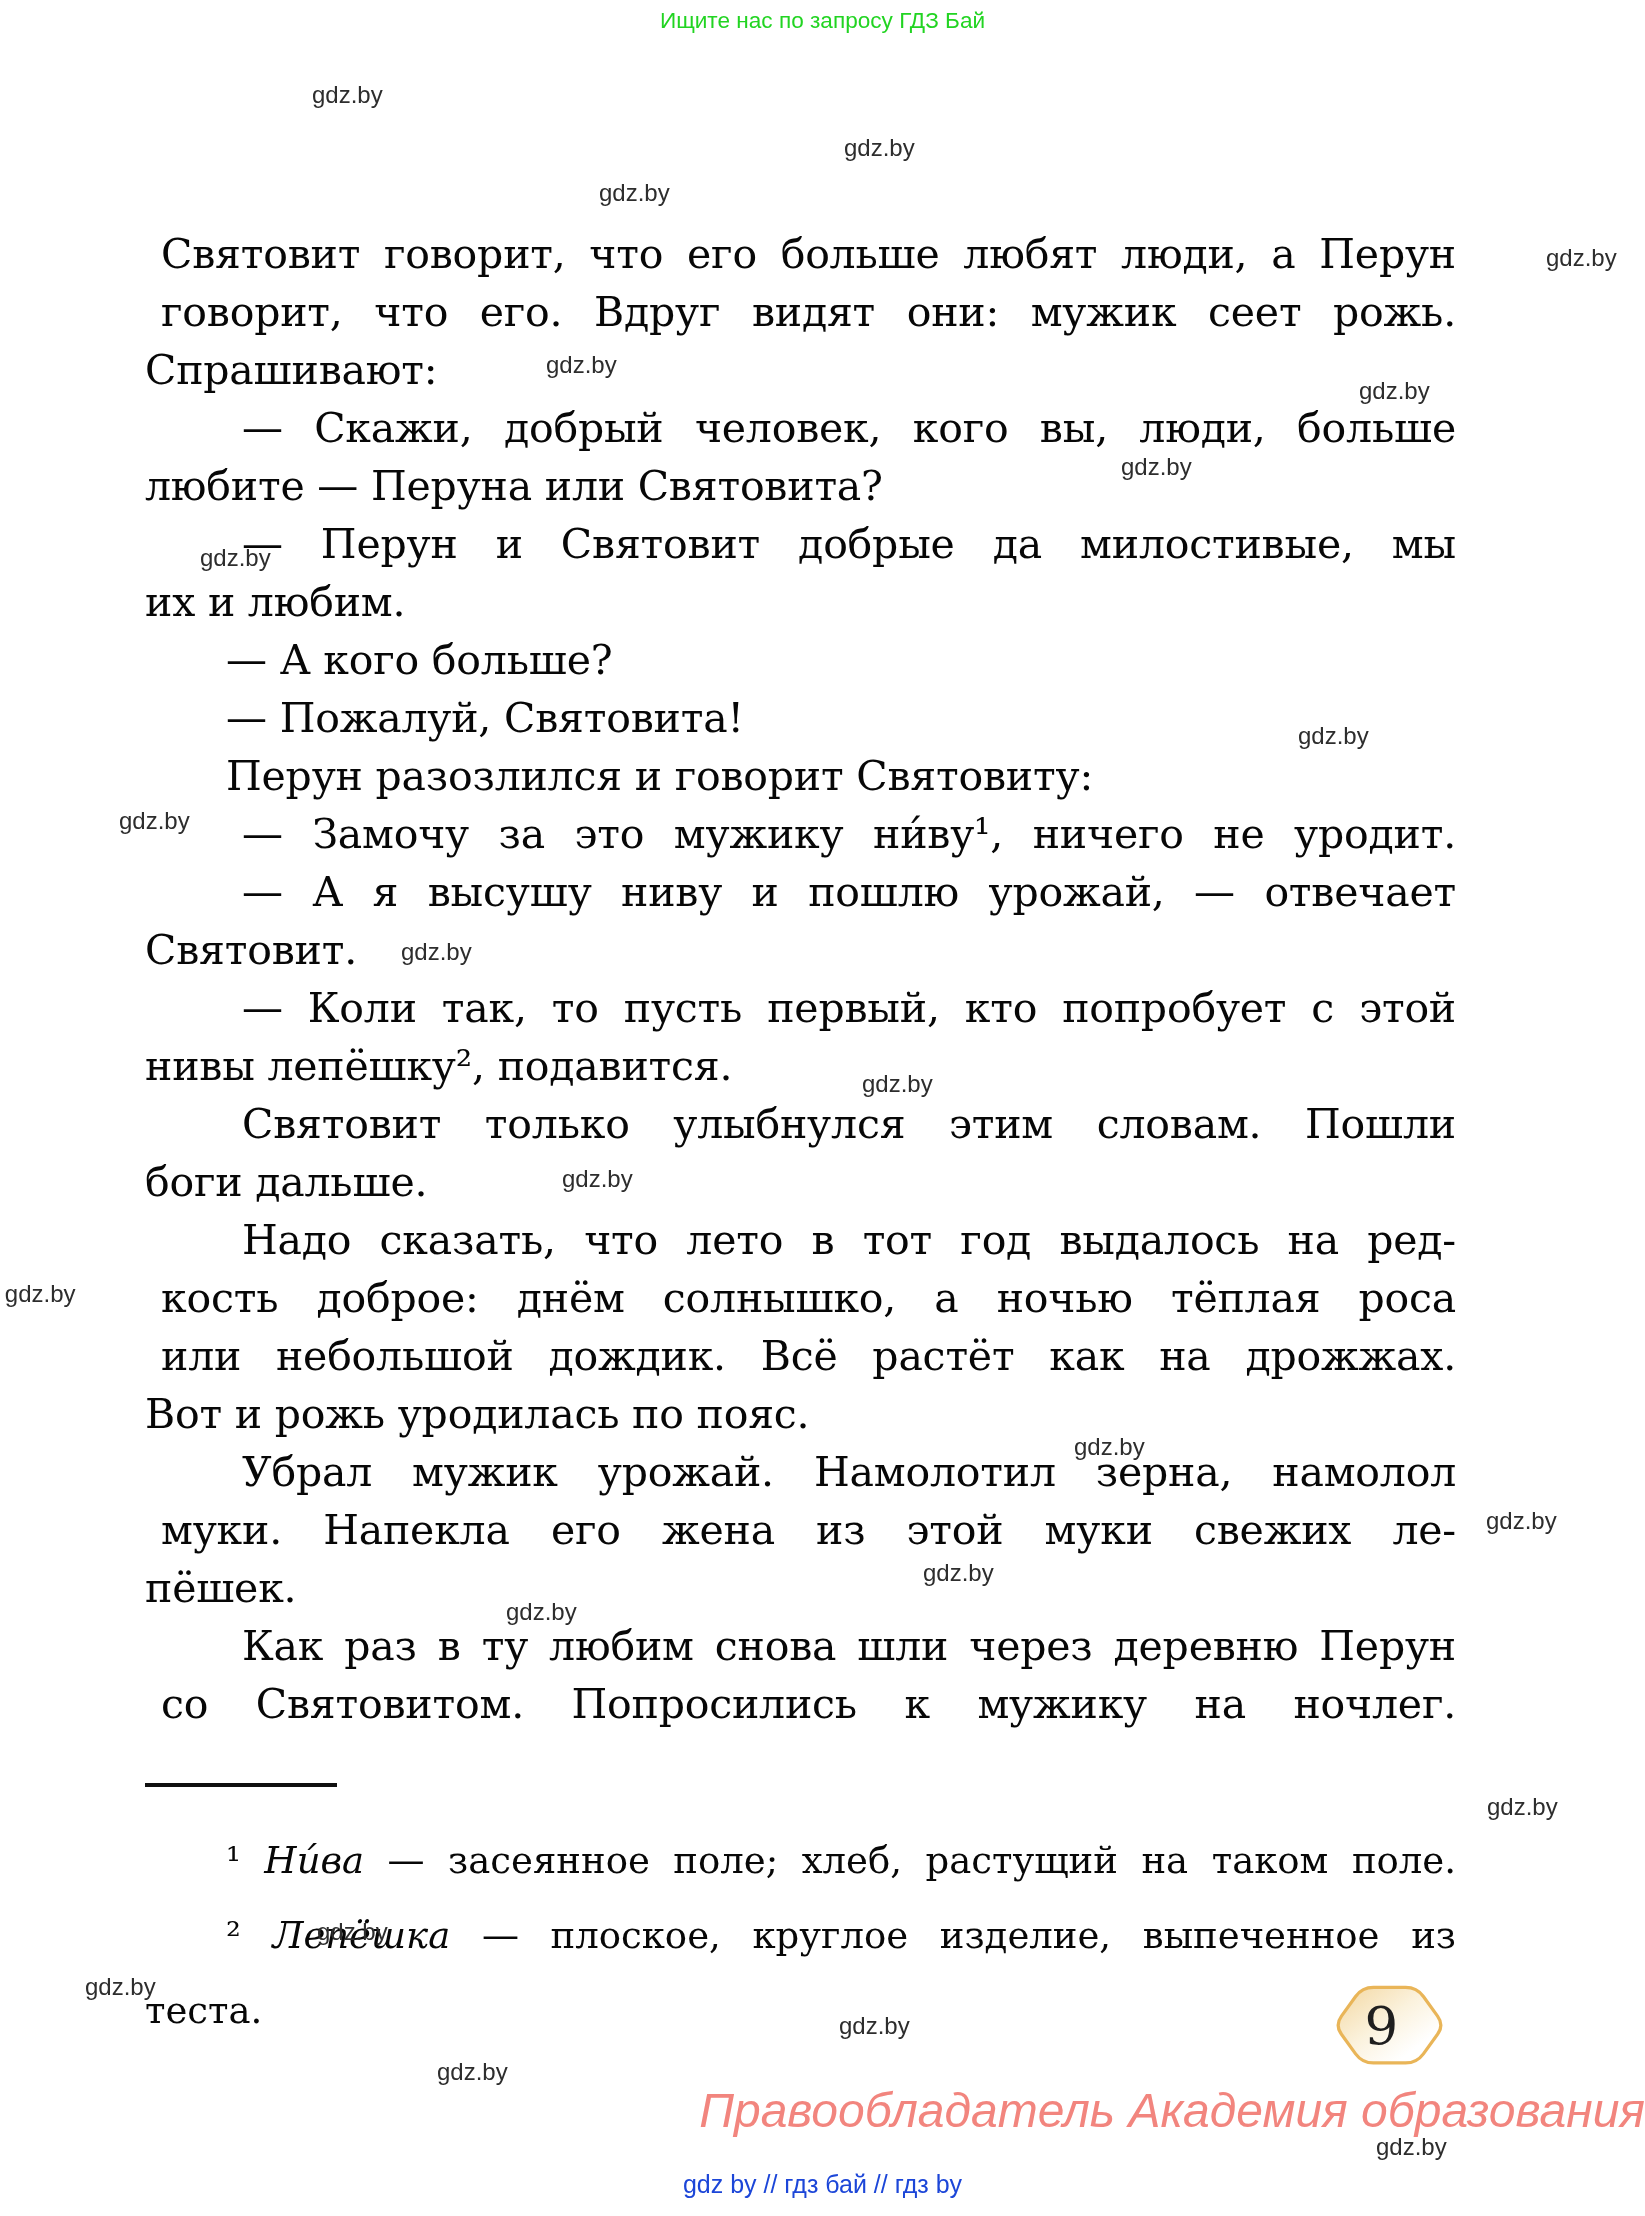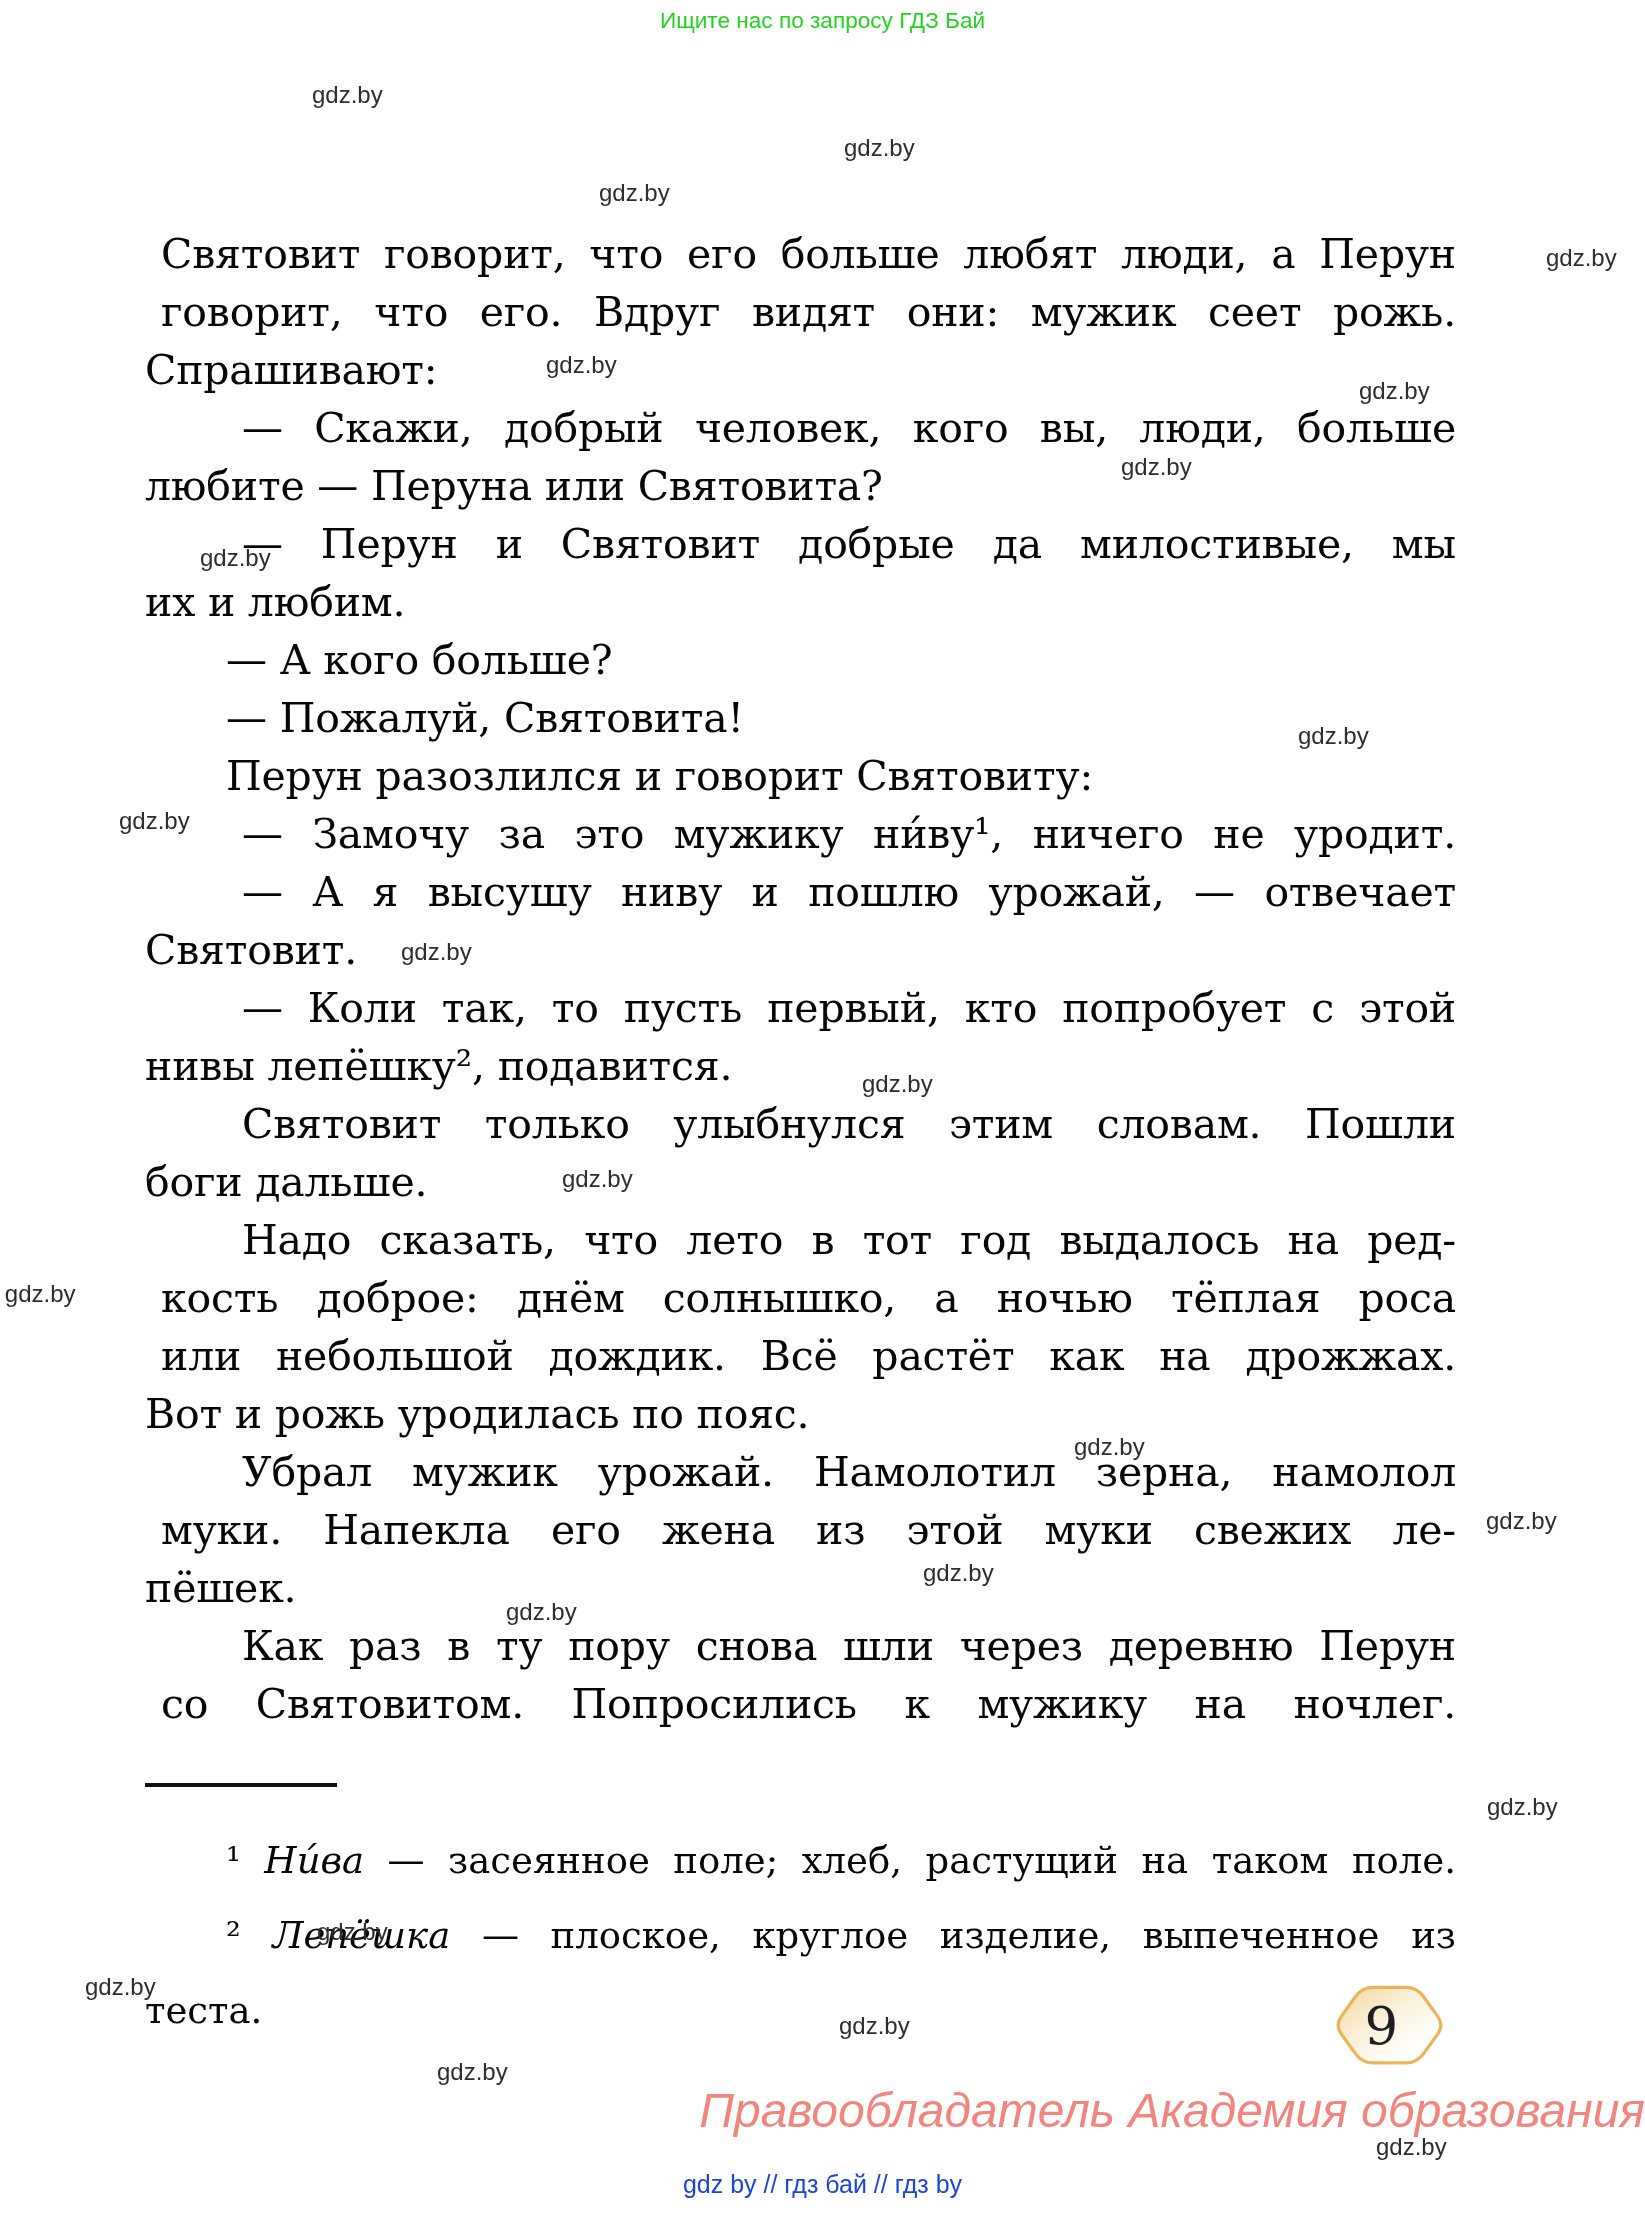--- a/index.html
+++ b/index.html
@@ -85,21 +85,21 @@
       <div class="bline">нивы лепёшку², подавится.</div>
       <div class="bline jl ind">Святовит только улыбнулся этим словам. Пошли</div>
       <div class="bline">боги дальше.</div>
       <div class="bline jl ind">Надо сказать, что лето в тот год выдалось на ред-</div>
       <div class="bline jl">кость доброе: днём солнышко, а ночью тёплая роса</div>
       <div class="bline jl">или небольшой дождик. Всё растёт как на дрожжах.</div>
       <div class="bline">Вот и рожь уродилась по пояс.</div>
       <div class="bline jl ind">Убрал мужик урожай. Намолотил зерна, намолол</div>
       <div class="bline jl">муки. Напекла его жена из этой муки свежих ле-</div>
       <div class="bline">пёшек.</div>
-      <div class="bline jl ind">Как раз в ту пору снова шли через деревню Перун</div>
+      <div class="bline jl ind">Как раз в ту любим снова шли через деревню Перун</div>
       <div class="bline jl">со Святовитом. Попросились к мужику на ночлег.</div>
     </div>
 
   <div class="fn-sep"></div>
 
   <div class="fn-block" id="fn-block">
       <div class="fline jl ind">¹ <i>Ни́ва</i> — засеянное поле; хлеб, растущий на таком поле.</div>
       <div class="fline jl ind">² <i>Лепёшка</i> — плоское, круглое изделие, выпеченное из</div>
       <div class="fline">теста.</div>
     </div>

